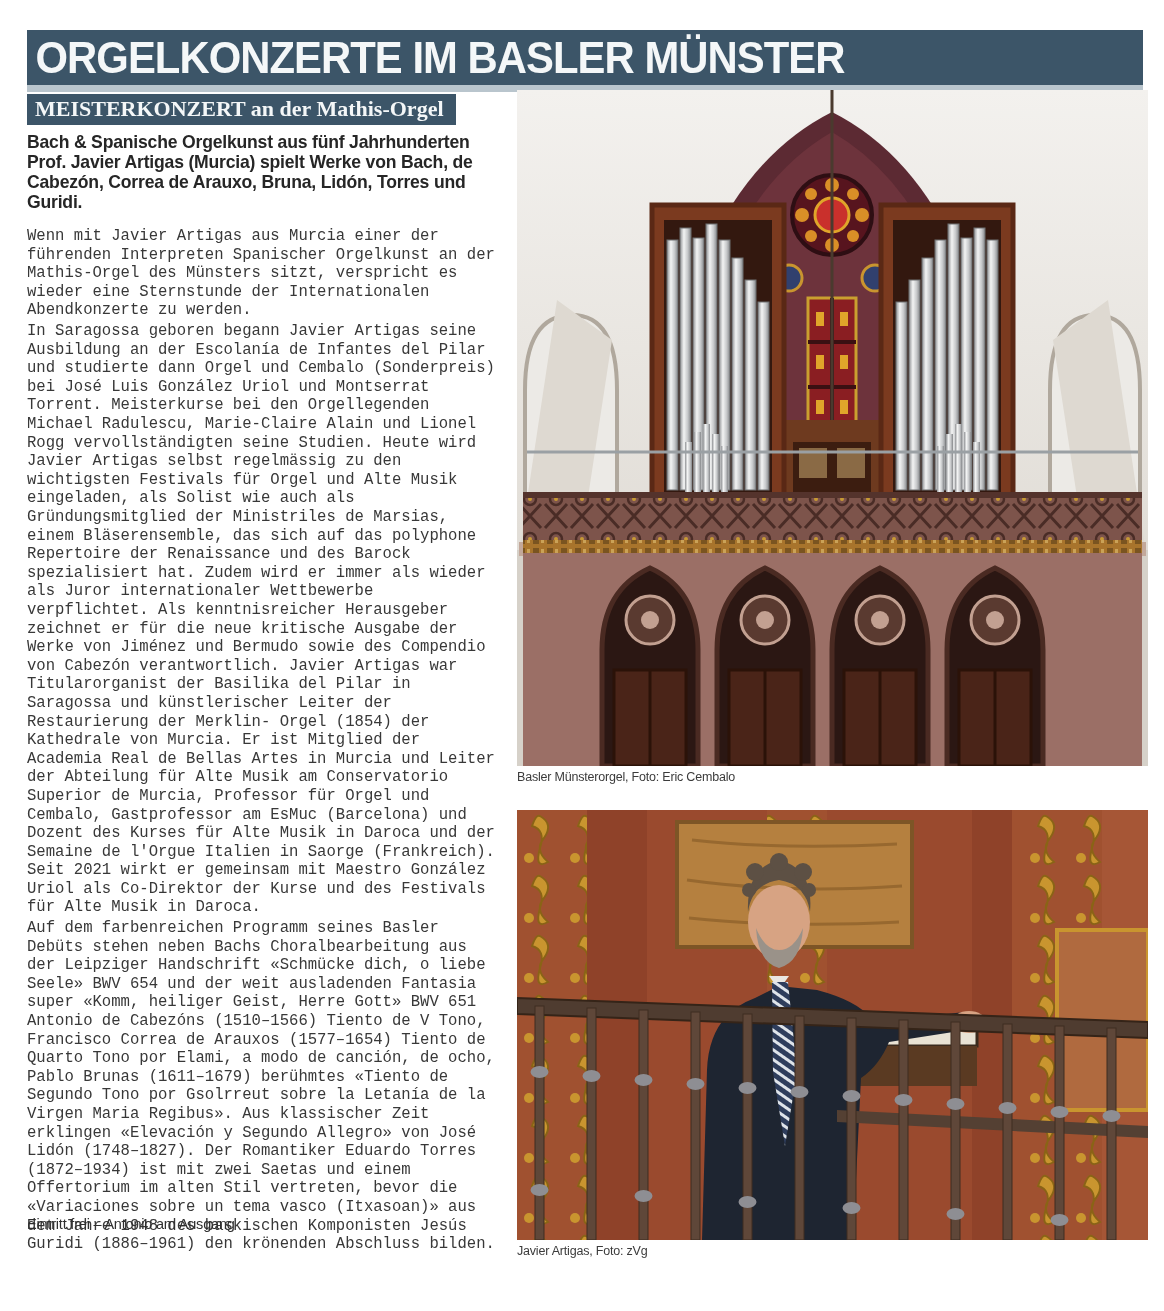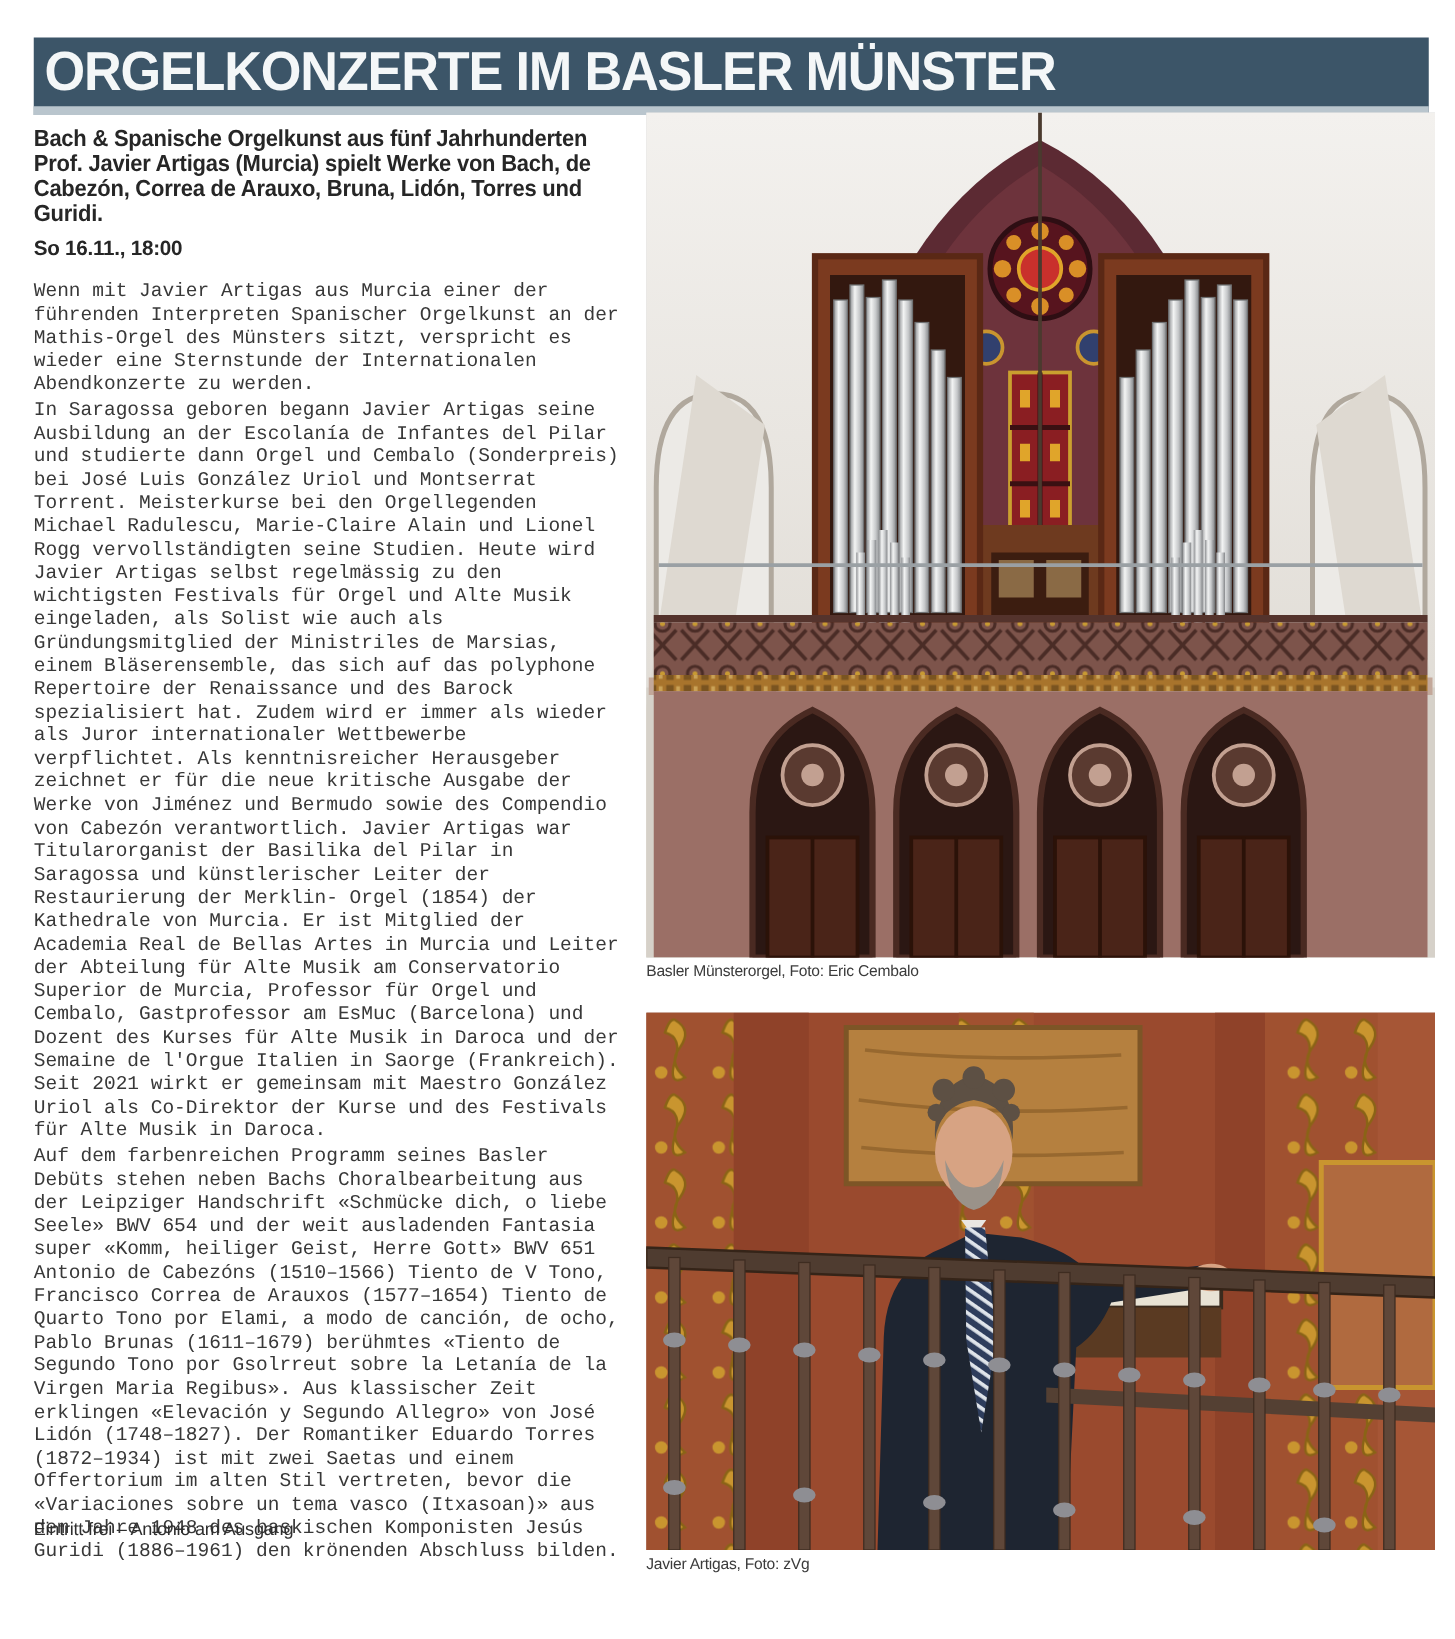--- a/index.html
+++ b/index.html
@@ -34,25 +34,25 @@
 </head>
 <body>
 
 <div class="page">
 
   <div class="title-banner">
     <span class="t">ORGELKONZERTE IM BASLER MÜNSTER</span>
   </div>
 
   <div class="left-col">
+    <div class="section-banner">MEISTERKONZERT an der Mathis-Orgel</div>
     <div class="headline">
       <span style="display: block;">Bach &amp; Spanische Orgelkunst aus fünf Jahrhunderten</span>
       <span style="display: block;">Prof. Javier Artigas (Murcia) spielt Werke von Bach, de Cabezón, Correa de Arauxo, Bruna, Lidón, Torres und Guridi.</span>
     </div>
-    <div class="date-line">So 16.11., 18:00</div>
     <div class="body-text">
       <p>Wenn mit Javier Artigas aus Murcia einer der führenden Interpreten Spanischer Orgelkunst an der Mathis-Orgel des Münsters sitzt, verspricht es wieder eine Sternstunde der Internationalen Abendkonzerte zu werden.</p>
       <p>In Saragossa geboren begann Javier Artigas seine Ausbildung an der Escolanía de Infantes del Pilar und studierte dann Orgel und Cembalo (Sonderpreis) bei José Luis González Uriol und Montserrat Torrent. Meisterkurse bei den Orgellegenden Michael Radulescu, Marie-Claire Alain und Lionel Rogg vervollständigten seine Studien. Heute wird Javier Artigas selbst regelmässig zu den wichtigsten Festivals für Orgel und Alte Musik eingeladen, als Solist wie auch als Gründungsmitglied der Ministriles de Marsias, einem Bläserensemble, das sich auf das polyphone Repertoire der Renaissance und des Barock spezialisiert hat. Zudem wird er immer als wieder als Juror internationaler Wettbewerbe verpflichtet. Als kenntnisreicher Herausgeber zeichnet er für die neue kritische Ausgabe der Werke von Jiménez und Bermudo sowie des Compendio von Cabezón verantwortlich. Javier Artigas war Titularorganist der Basilika del Pilar in Saragossa und künstlerischer Leiter der Restaurierung der Merklin- Orgel (1854) der Kathedrale von Murcia. Er ist Mitglied der Academia Real de Bellas Artes in Murcia und Leiter der Abteilung für Alte Musik am Conservatorio Superior de Murcia, Professor für Orgel und Cembalo, Gastprofessor am EsMuc (Barcelona) und Dozent des Kurses für Alte Musik in Daroca und der Semaine de l'Orgue Italien in Saorge (Frankreich). Seit 2021 wirkt er gemeinsam mit Maestro González Uriol als Co-Direktor der Kurse und des Festivals für Alte Musik in Daroca.</p>
       <p>Auf dem farbenreichen Programm seines Basler Debüts stehen neben Bachs Choralbearbeitung aus der Leipziger Handschrift «Schmücke dich, o liebe Seele» BWV 654 und der weit ausladenden Fantasia super «Komm, heiliger Geist, Herre Gott» BWV 651 Antonio de Cabezóns (1510–1566) Tiento de V Tono, Francisco Correa de Arauxos (1577–1654) Tiento de Quarto Tono por Elami, a modo de canción, de ocho, Pablo Brunas (1611–1679) berühmtes «Tiento de Segundo Tono por Gsolrreut sobre la Letanía de la Virgen Maria Regibus». Aus klassischer Zeit erklingen «Elevación y Segundo Allegro» von José Lidón (1748–1827). Der Romantiker Eduardo Torres (1872–1934) ist mit zwei Saetas und einem Offertorium im alten Stil vertreten, bevor die «Variaciones sobre un tema vasco (Itxasoan)» aus dem Jahre 1948 des baskischen Komponisten Jesús Guridi (1886–1961) den krönenden Abschluss bilden.</p>
     </div>
   </div>
 
   <div class="photo" style="top:90px;width:631px;height:676px;">
     <svg width="631" height="676" viewBox="0 0 631 676">
       <defs>

